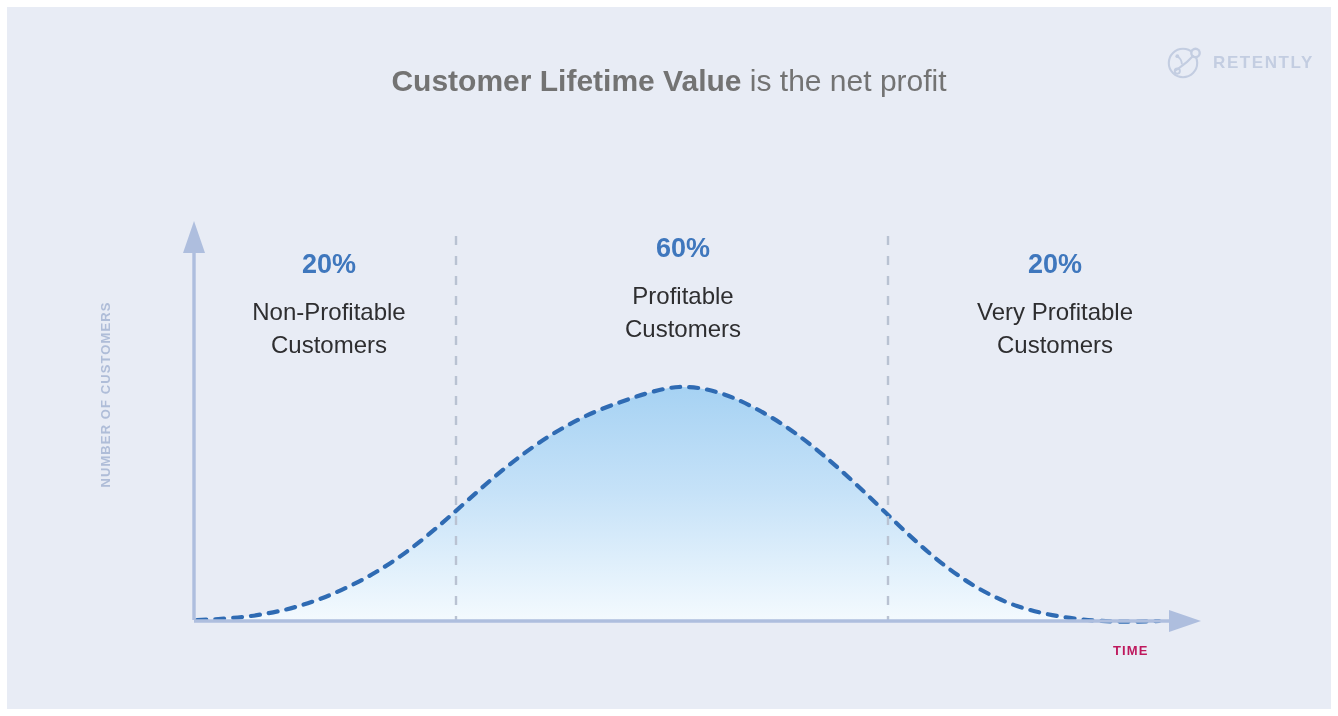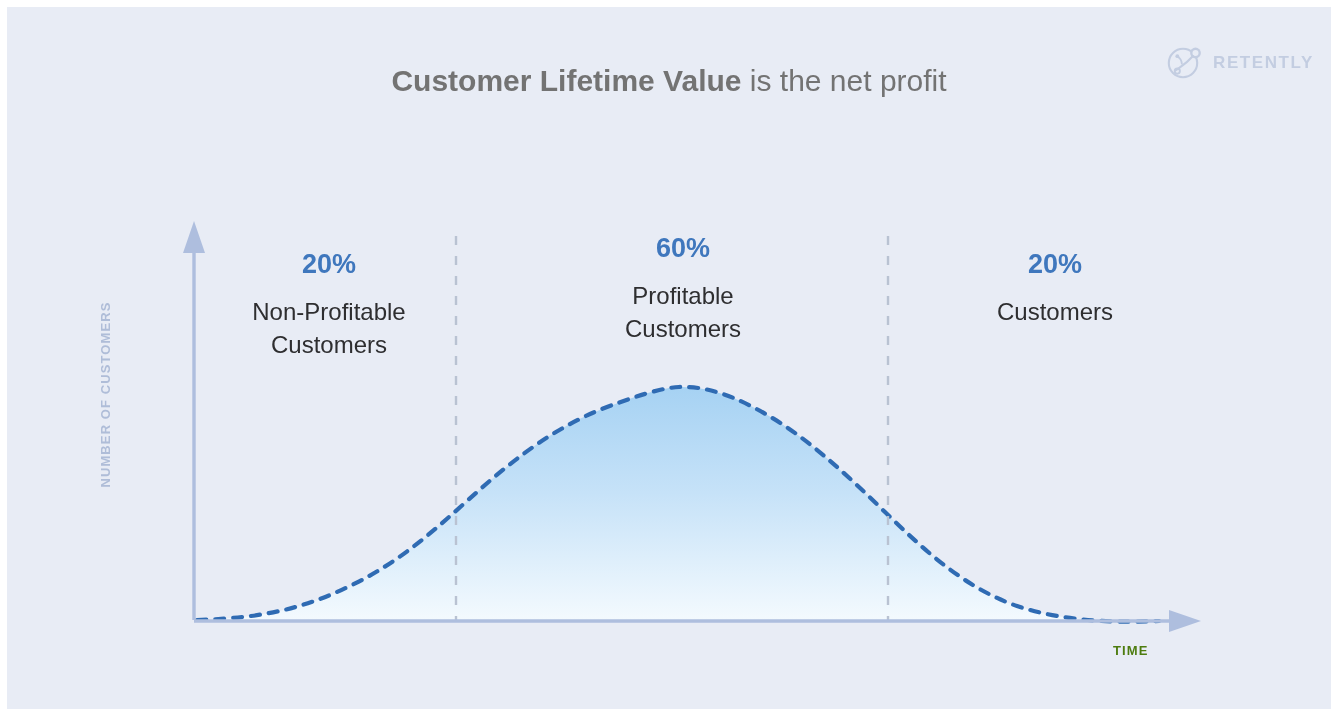--- a/index.html
+++ b/index.html
@@ -124,21 +124,21 @@
     color: #afbdd8;
     white-space: nowrap;
   }
   #x-axis-title {
     position: absolute;
     left: 1106px;
     top: 636px;
     font-size: 13px;
     font-weight: bold;
     letter-spacing: 1.1px;
-    color: #4d7c0f;
+    color: #be185d;
     white-space: nowrap;
   }
 </style>
 </head>
 <body>
 
 <div id="infographic">
   <div id="canvas">
 
     <div id="logo">
@@ -213,18 +213,19 @@
       <div class="segment-pct">60%</div>
       <div class="segment-label">
         <span class="lbl-line">Profitable</span>
         <span class="lbl-line">Customers</span>
       </div>
     </div>
 
     <div class="segment" id="segment-2">
       <div class="segment-pct">20%</div>
       <div class="segment-label">
+        <span class="lbl-line">Very Profitable</span>
         <span class="lbl-line">Customers</span>
       </div>
     </div>
 
   </div>
 </div>
 
 </body></html>

